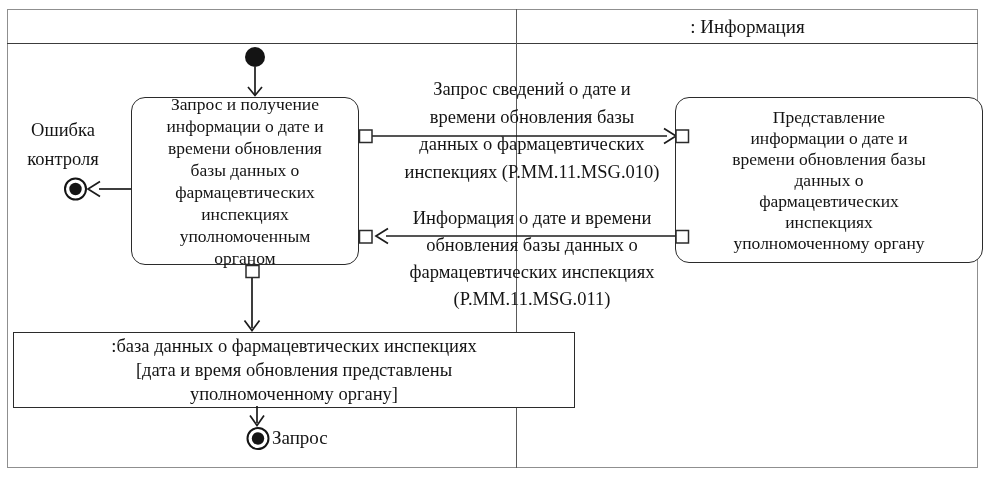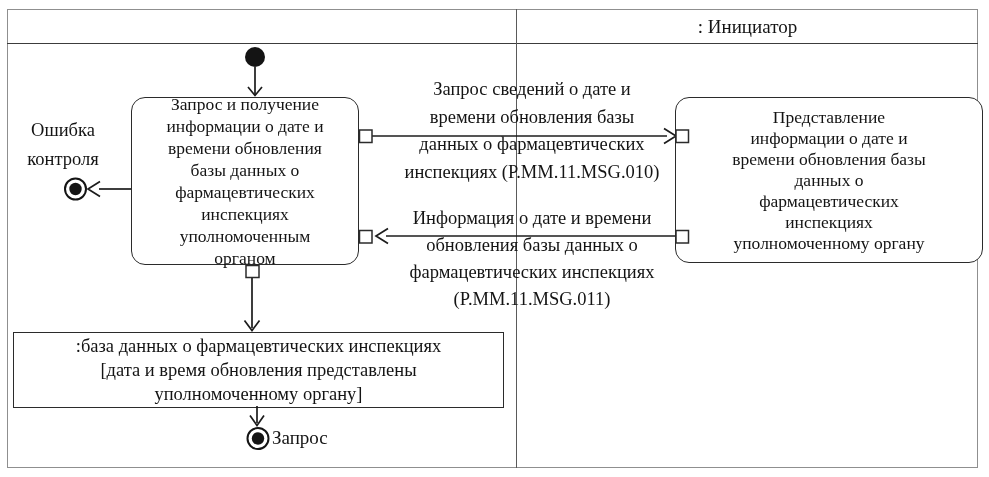--- a/index.html
+++ b/index.html
@@ -37,21 +37,21 @@
     background: #ffffff;
     display: flex; align-items: center; justify-content: center;
     text-align: center;
     font-size: 17.5px;
     white-space: pre-line;
     box-sizing: border-box;
   }
   .activity.initiator  { left: 131px; top: 97px; width: 228px; height: 168px; line-height: 22px; }
   .activity.respondent { left: 675px; top: 97px; width: 308px; height: 166px; line-height: 21px; }
   .object-node {
-    left: 13px; top: 332px; width: 491px; height: 76px;
+    left: 13px; top: 332px; width: 562px; height: 76px;
     border: 1.4px solid #2b2b2b;
     background: #ffffff;
     display: flex; align-items: center; justify-content: center;
     text-align: center;
     font-size: 18.5px; line-height: 24px;
     white-space: pre-line;
     box-sizing: border-box;
   }
   .msg-label {
     left: 373px; width: 318px; text-align: center;
@@ -70,21 +70,21 @@
 </style>
 </head>
 <body>
 
 <div class="stage">
 
   <div class="abs frame"></div>
   <div class="abs header-sep"></div>
   <div class="abs lane-divider"></div>
 
-  <div class="abs lane-label right">: Инициатор</div>
+  <div class="abs lane-label right">: Информация</div>
 
   <div class="abs activity initiator">Запрос и получение
 информации о дате и
 времени обновления
 базы данных о
 фармацевтических
 инспекциях
 уполномоченным
 органом</div>
   <div class="abs activity respondent">Представление

